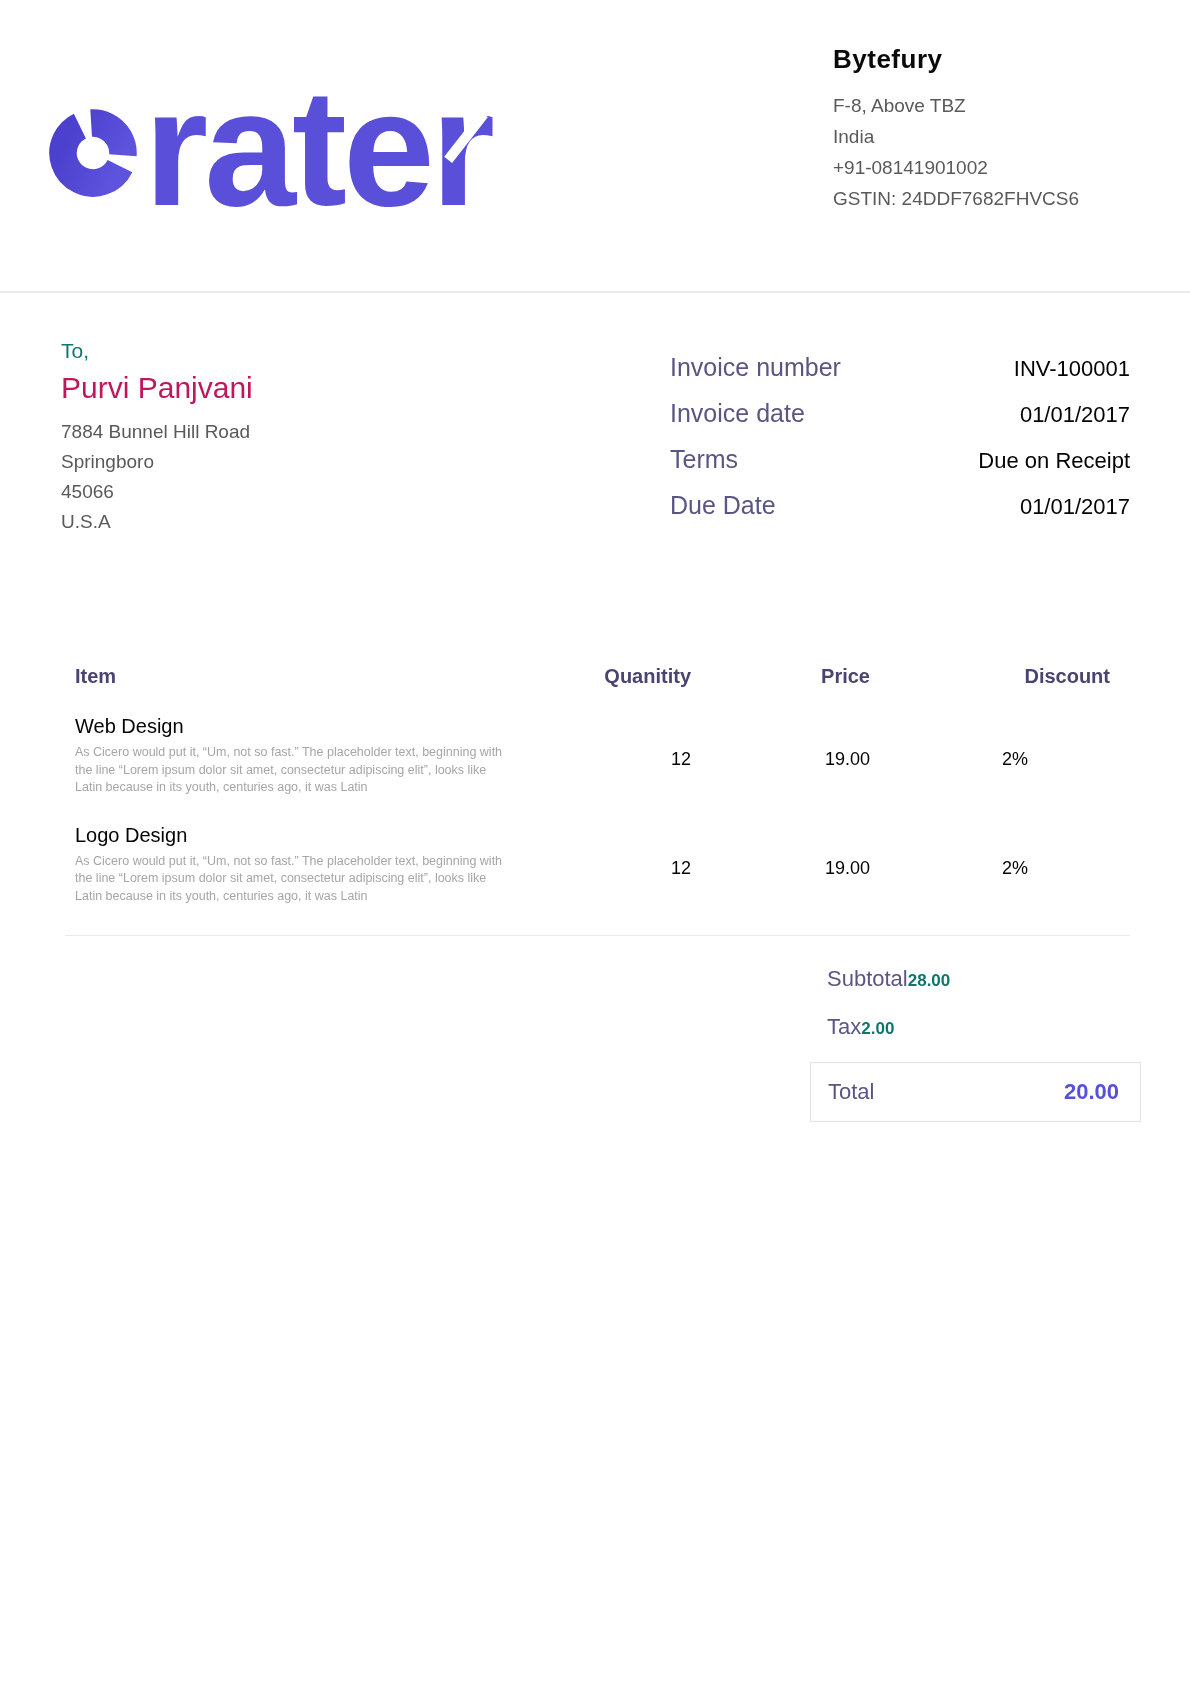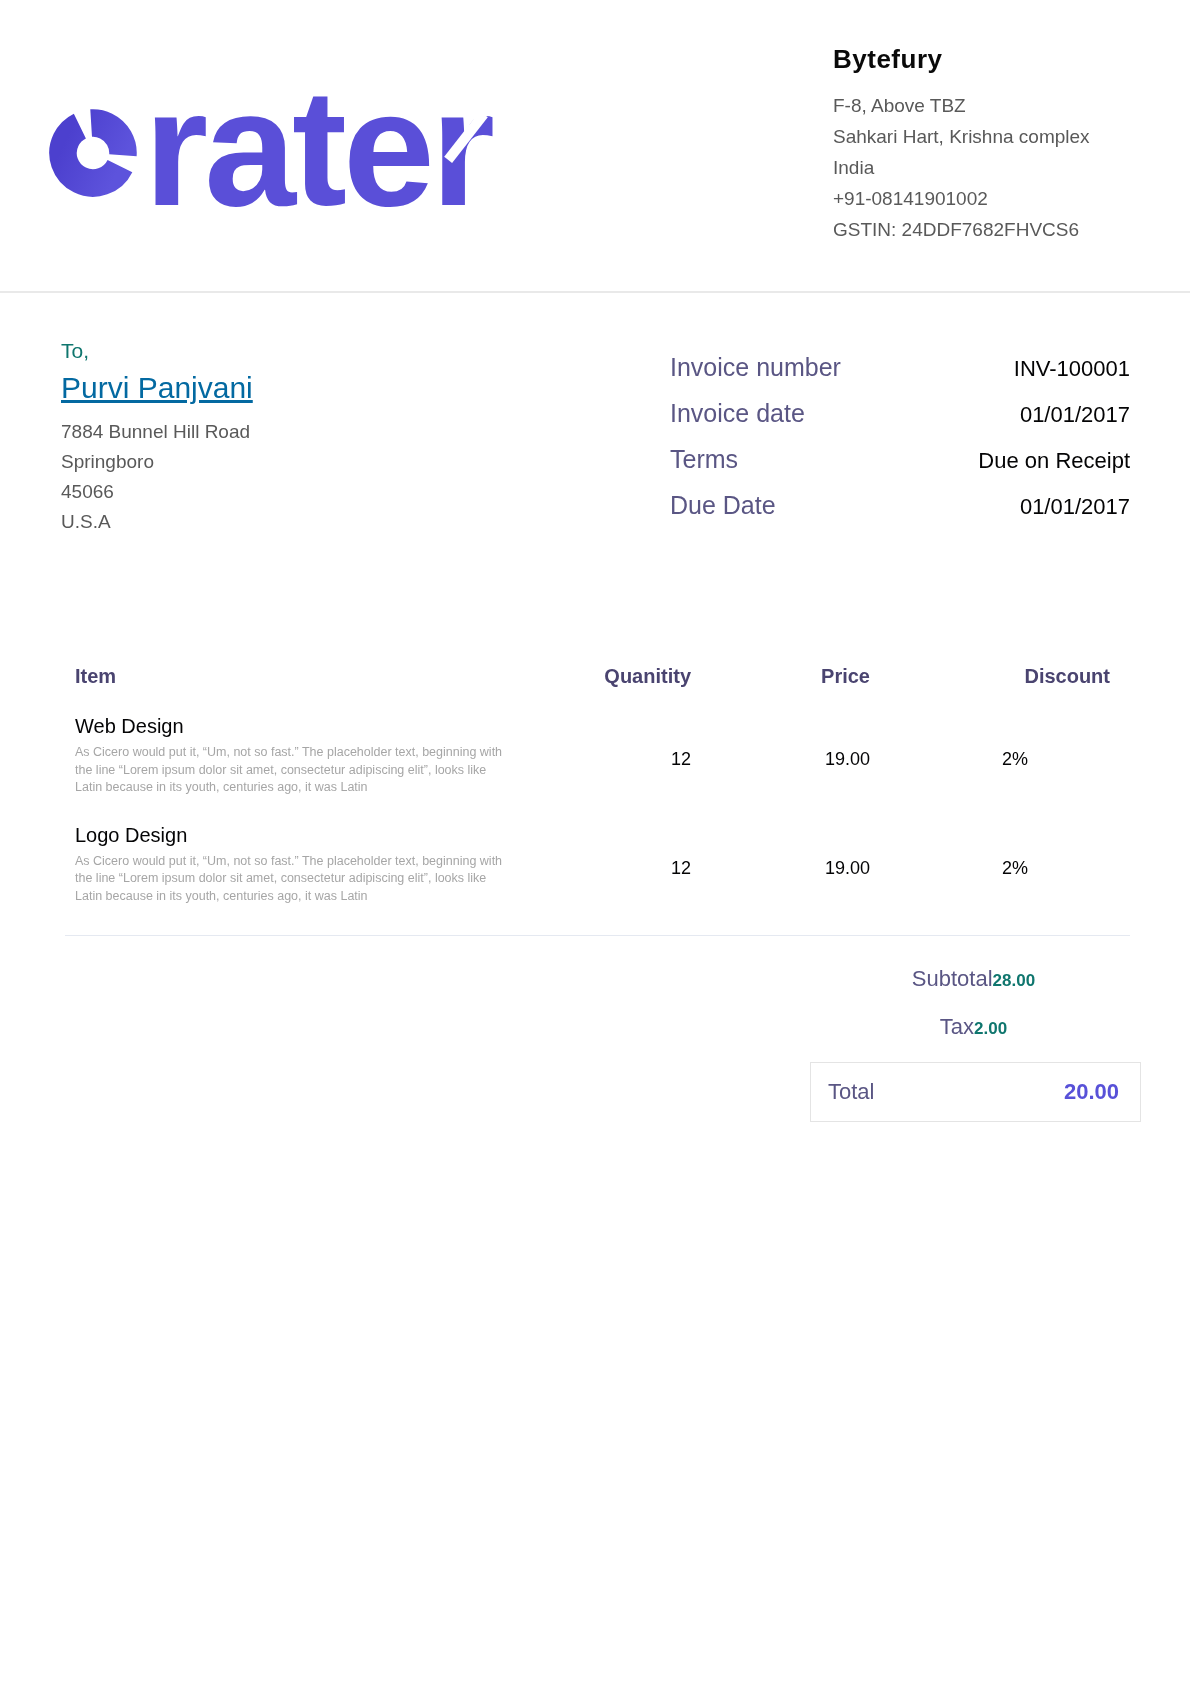--- a/index.html
+++ b/index.html
@@ -18,42 +18,42 @@
   .logo-slash { position:absolute; right:20px; top:42px; width:10px; height:58px;
                 background:#ffffff; transform:rotate(38deg); }
   .company { width:300px; padding-top:2px; }
   .company-name { font-size:26px; font-weight:bold; color:#0a0a0a; margin-bottom:15px; letter-spacing:0.5px; }
   .company-line { font-size:19px; line-height:31px; color:#595959; }
 
   
   .content { padding:0 60px 0 61px; }
   .meta-section { display:flex; justify-content:space-between; margin-top:46px; }
   .to-label { font-size:21px; color:#0f766e; }
-  .customer-name { font-size:30px; color:#0369a1; margin:8px 0 12px;text-decoration:underline; }
+  .customer-name { font-size:30px; color:#be185d; margin:8px 0 12px; }
   .addr-line { font-size:19px; line-height:30px; color:#595959; }
   .invoice-meta { width:460px; margin-top:14px; }
   .meta-row { display:flex; justify-content:space-between; align-items:baseline; margin-bottom:17px; }
   .meta-label { font-size:25px; color:#5a5684; }
   .meta-value { font-size:22px; color:#040405; }
 
   
   .items { margin:128px 0 0 14px; }
   .thead, .trow { display:grid; grid-template-columns:445px 124px 132px 193px 161px;gap:47px; }
   .th { font-size:20px; font-weight:bold; color:#4a4470; text-align:right; }
   .th.item { text-align:left; }
   .trow { margin-top:27px; }
   .item-name { font-size:20px; color:#040405; }
   .item-desc { font-size:12.5px; line-height:17.5px; color:#a6a6a6; margin-top:6px; width:440px; }
   .td { font-size:18px; color:#040405; text-align:right; padding-top:34px; }
   .td.discount { padding-right:82px; }
   .items-divider { height:1px; background:#e5e9f1; margin:30px 0 0 -10px; }
 
   
   .totals { width:331px; margin:30px -11px 0 auto; }
-  .totals-row { display:flex; justify-content:center; align-items:baseline;
+  .totals-row { display:flex; justify-content:flex-start; align-items:baseline;
                 padding:0 21px 0 17px; margin-bottom:22px; }
   .totals-label { font-size:22px; color:#5a5684; }
   .totals-value { font-size:17px; font-weight:bold; color:#0f766e; }
   .total-box { border:1px solid #e4e4e4; display:flex; justify-content:space-between;
                align-items:center; padding:0 21px 0 17px; height:60px; box-sizing:border-box;
                margin-top:12px; background:#ffffff; }
   .total-box .totals-value { color:#5851d8; font-size:22px; }
 </style>
 </head>
 <body>
@@ -70,21 +70,20 @@
           </linearGradient>
         </defs>
         <circle cx="54" cy="54" r="36" fill="none" stroke="url(#ringGrad)" stroke-width="33" stroke-dasharray="136.8 14 61.4 14" transform="rotate(26 54 54)"></circle>
       </svg>
       <span class="logo-text">rater</span>
       <span class="logo-slash"></span>
     </div>
     <div class="company">
       <div class="company-name">Bytefury</div>
       <div class="company-line">F-8, Above TBZ</div>
-      <div class="company-line">Sahkari Hart, Krishna complex</div>
       <div class="company-line">India</div>
       <div class="company-line">+91-08141901002</div>
       <div class="company-line">GSTIN: 24DDF7682FHVCS6</div>
     </div>
   </div>
 
   <div class="content">
 
     <div class="meta-section">
       <div class="bill-to">

